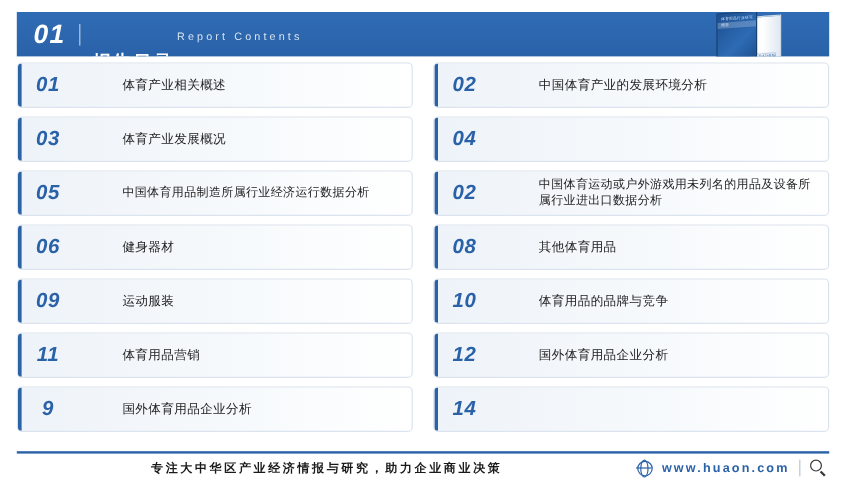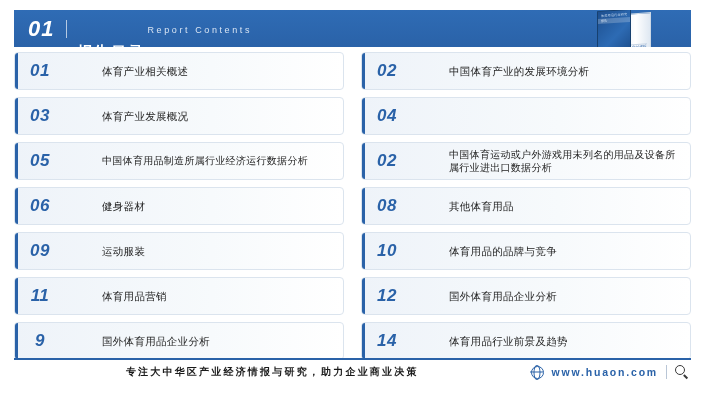--- a/index.html
+++ b/index.html
@@ -151,21 +151,21 @@
     color: #1d1d1d;
     line-height: 1.35;
     letter-spacing: 0.3px;
     margin-left: 40px;
   }
   .item.two-line .txt { font-size: 10px; }
 
   
   .footer {
     position: absolute;
-    left: 14px; bottom: 18px;
+    left: 14px; bottom: 0;
     width: 677px; height: 24px;
     border-top: 2px solid #2a62a8;
     display: flex;
     align-items: center;
     padding-top: 2px;
   }
   .footer .slogan {
     flex: 1 1 auto;
     text-align: center;
     font-size: 10px;
@@ -334,21 +334,20 @@
 
     <div class="item">
       <div class="bar"></div>
       <div class="num">9</div>
       <div class="txt">国外体育用品企业分析</div>
     </div>
 
     <div class="item">
       <div class="bar"></div>
       <div class="num">14</div>
-      <div class="txt">体育用品行业前景及趋势</div>
     </div>
 
   </div>
 
   <div class="footer">
     <div class="slogan">专注大中华区产业经济情报与研究，助力企业商业决策</div>
     <div class="right">
       <div class="globe"></div>
       <div class="url">www.huaon.com</div>
       <div class="vdiv"></div>

